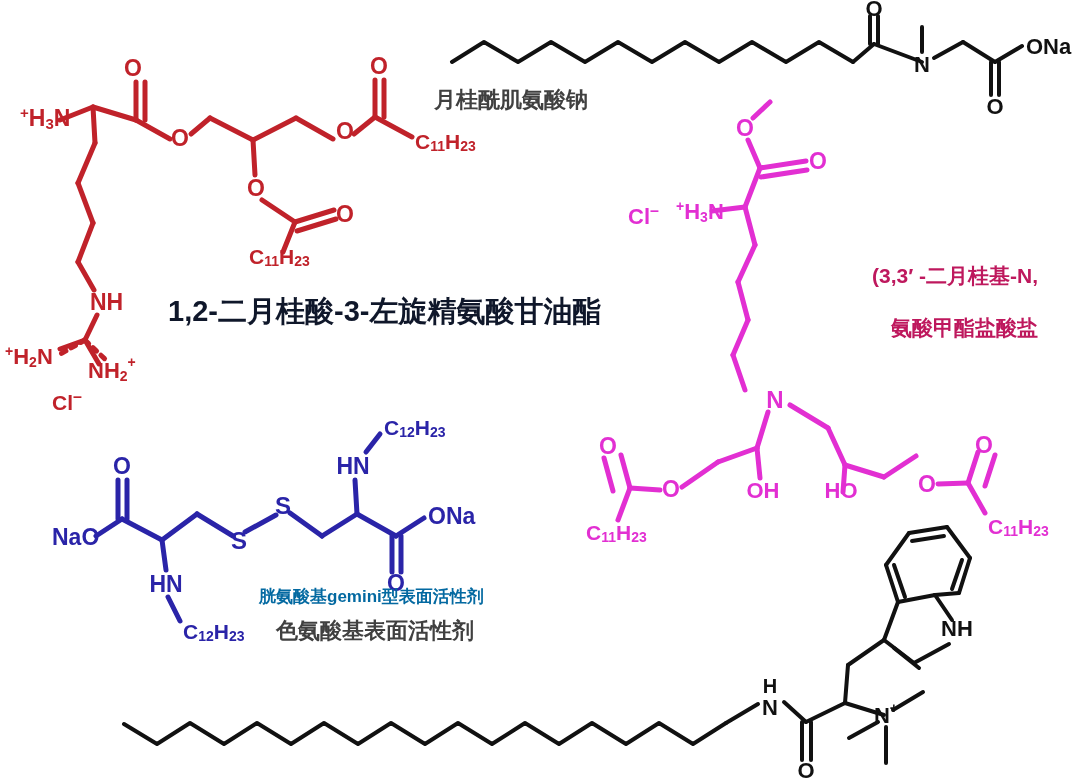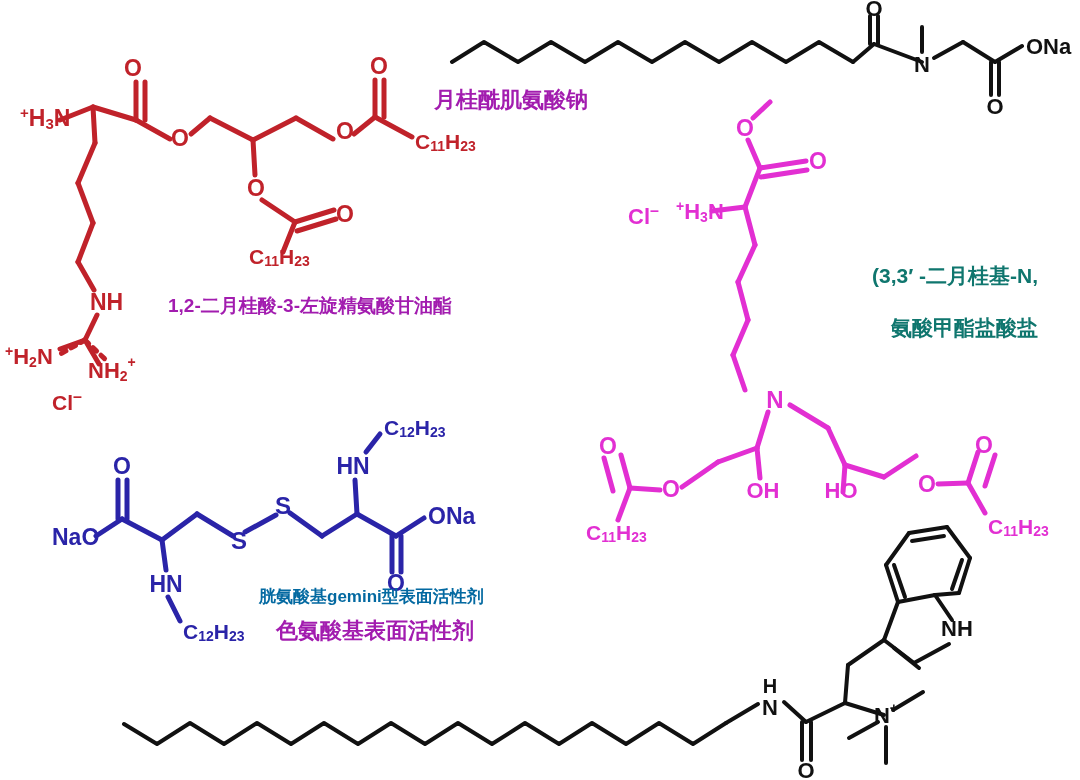--- a/index.html
+++ b/index.html
@@ -2,23 +2,23 @@
 <html><head>
 <meta charset="utf-8">
 <style>
   html,body{margin:0;padding:0;background:#ffffff;}
   body{width:1080px;height:780px;font-family:"Liberation Sans",sans-serif;overflow:hidden;}
   #stage{position:relative;width:1080px;height:780px;background:#fff;}
   svg#diagram{position:absolute;left:0;top:0;width:1080px;height:780px;}
   .bond{fill:none;stroke-linecap:round;stroke-linejoin:round;}
   .atom{font-family:"Liberation Sans",sans-serif;font-weight:bold;dominant-baseline:middle;}
   .lbl{position:absolute;font-family:"Liberation Sans",sans-serif;font-weight:bold;line-height:1.12;white-space:pre;}
-  .lbl-red{color:#a21caf;font-size:19px;letter-spacing:0px;}
-  .lbl-black{color:#a21caf;font-size:22px;}
-  .lbl-magenta{color:#0f766e;font-size:21px;text-align:right;}
+  .lbl-red{color:#0f172a;font-size:29px;letter-spacing:0px;}
+  .lbl-black{color:#404040;font-size:22px;}
+  .lbl-magenta{color:#be185d;font-size:21px;text-align:right;}
   .lbl-blue{color:#0369a1;font-size:17px;}
 </style>
 </head>
 <body>
 
 <div id="stage">
 
 <svg id="diagram" viewBox="0 0 1080 780">
 
   <g>

